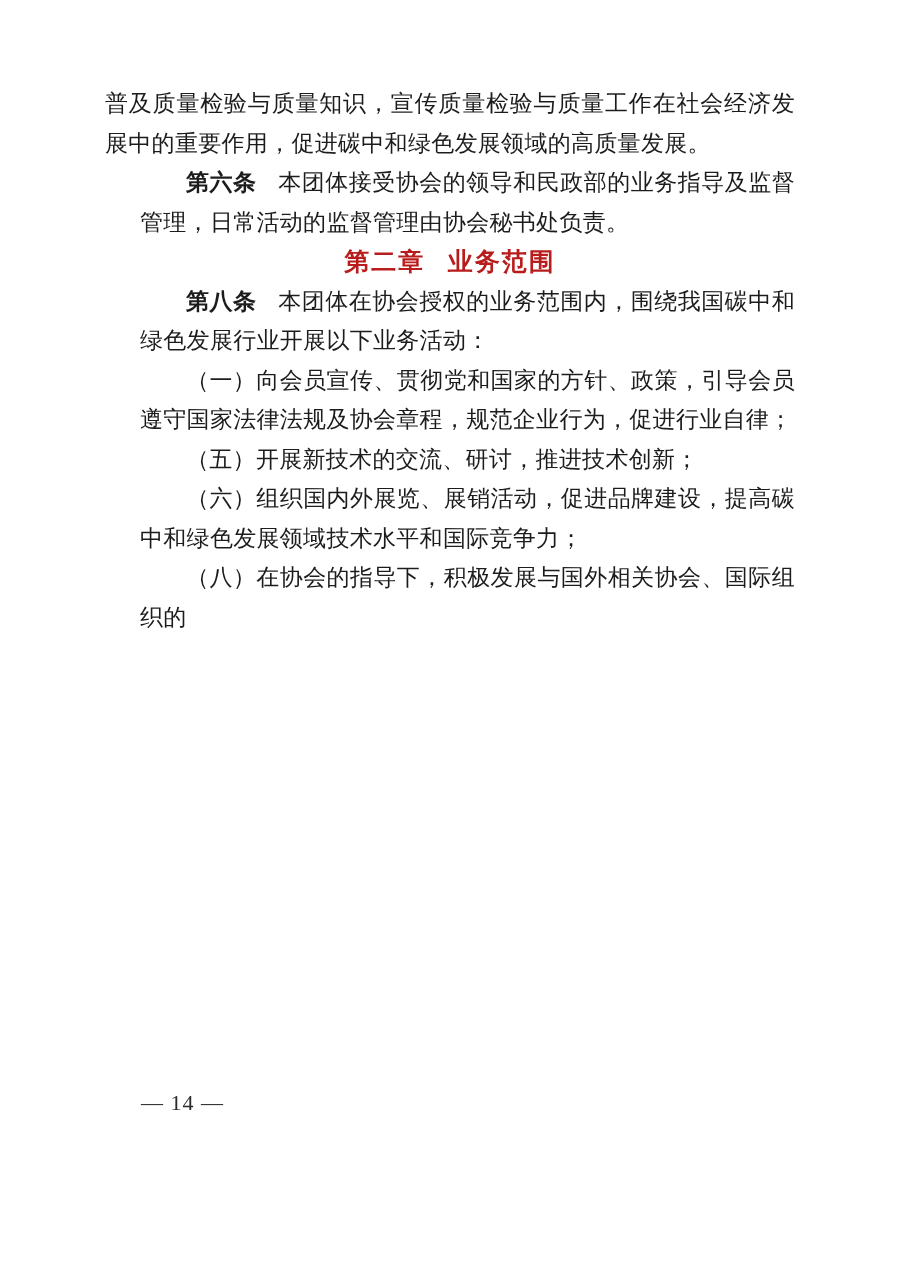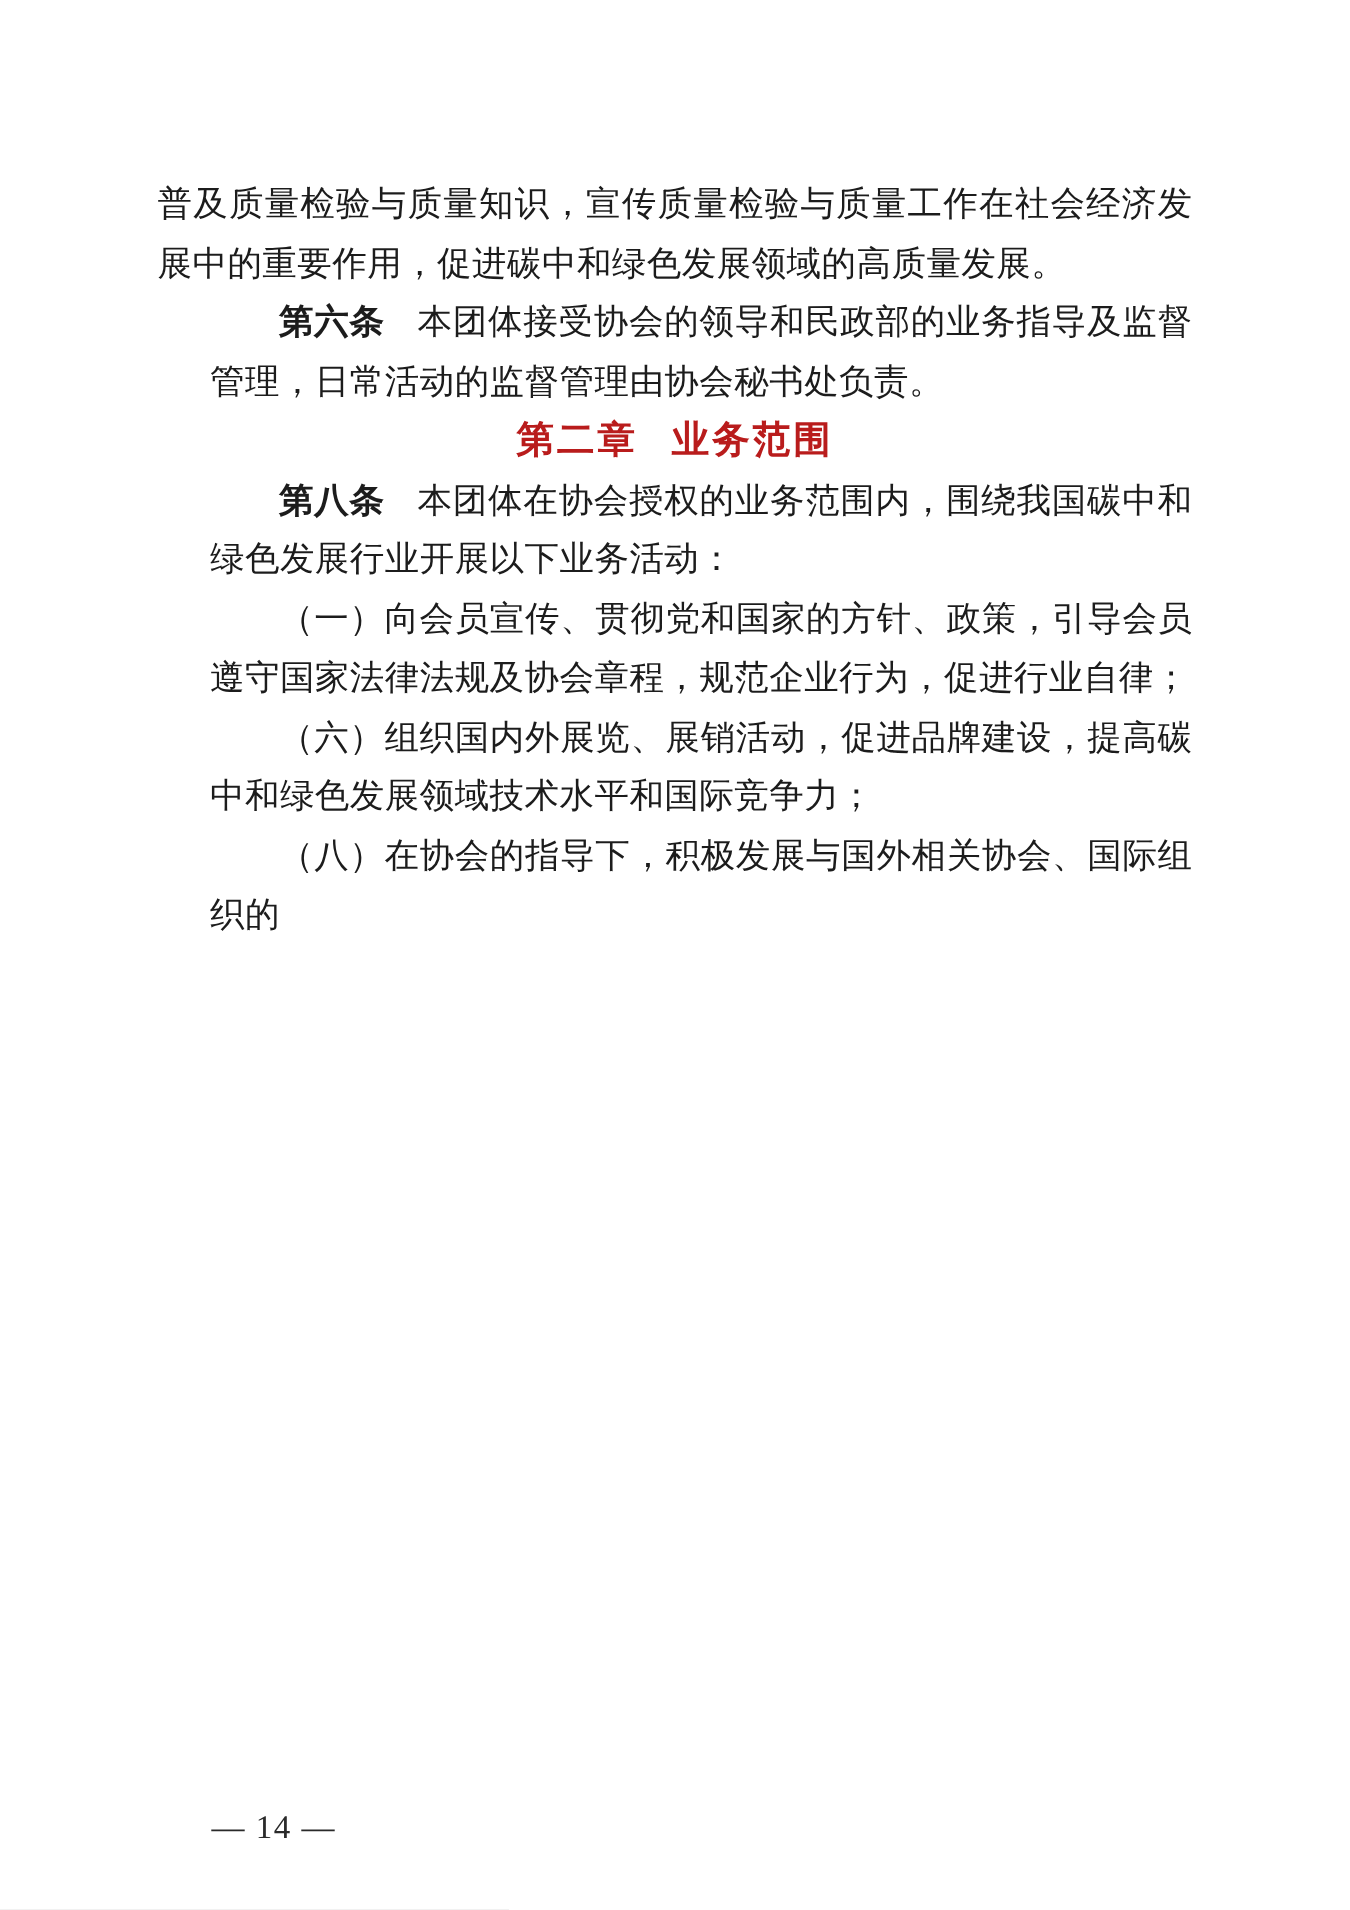--- a/index.html
+++ b/index.html
@@ -11,21 +11,21 @@
     background: #ffffff;
     overflow: hidden;
     font-family: "Liberation Serif", "DejaVu Serif", serif;
     color: #1c1c1c;
   }
   .content {
     position: absolute;
     left: 105px;
     top: 0;
     width: 690px;
-    padding-top: 116px;
+    padding-top: 84px;
   }
   .para {
     margin: 0;
     font-size: 23px;
     line-height: 39.5px;
     text-align: justify;
     letter-spacing: 0.3px;
   }
   .para.indent { text-indent: 2em; margin-left: 35px; }
   .art {
@@ -39,21 +39,21 @@
     text-align: center;
     font-family: "Liberation Sans", "DejaVu Sans", sans-serif;
     font-weight: bold;
     letter-spacing: 2px;
     color: #b91c1c;
   }
   .chapter .title { margin-left: 0.9em; }
   .page-number {
     position: absolute;
     left: 141px;
-    top: 1205px;
+    top: 1090px;
     font-size: 22px;
     letter-spacing: 1px;
     color: #2a2a2a;
     font-family: "Liberation Serif", "DejaVu Serif", serif;
   }
 </style>
 </head>
 <body>
 
 <div class="page">
@@ -66,20 +66,21 @@
 
     <h2 class="chapter"><span>第二章</span><span class="title">业务范围</span></h2>
 
     <p class="para indent"><b class="art">第八条</b><span>本团体在协会授权的业务范围内，围绕我国碳中和绿色发展行业开展以下业务活动：</span></p>
 
     <p class="para indent">（一）向会员宣传、贯彻党和国家的方针、政策，引导会员遵守国家法律法规及协会章程，规范企业行为，促进行业自律；</p>
 
 
 
 
+    <p class="para indent">（五）开展新技术的交流、研讨，推进技术创新；</p>
 
     <p class="para indent">（六）组织国内外展览、展销活动，促进品牌建设，提高碳中和绿色发展领域技术水平和国际竞争力；</p>
 
 
     <p class="para indent">（八）在协会的指导下，积极发展与国外相关协会、国际组织的</p>
 
   </div>
 
   <div class="page-number">— 14 —</div>
 </div>

